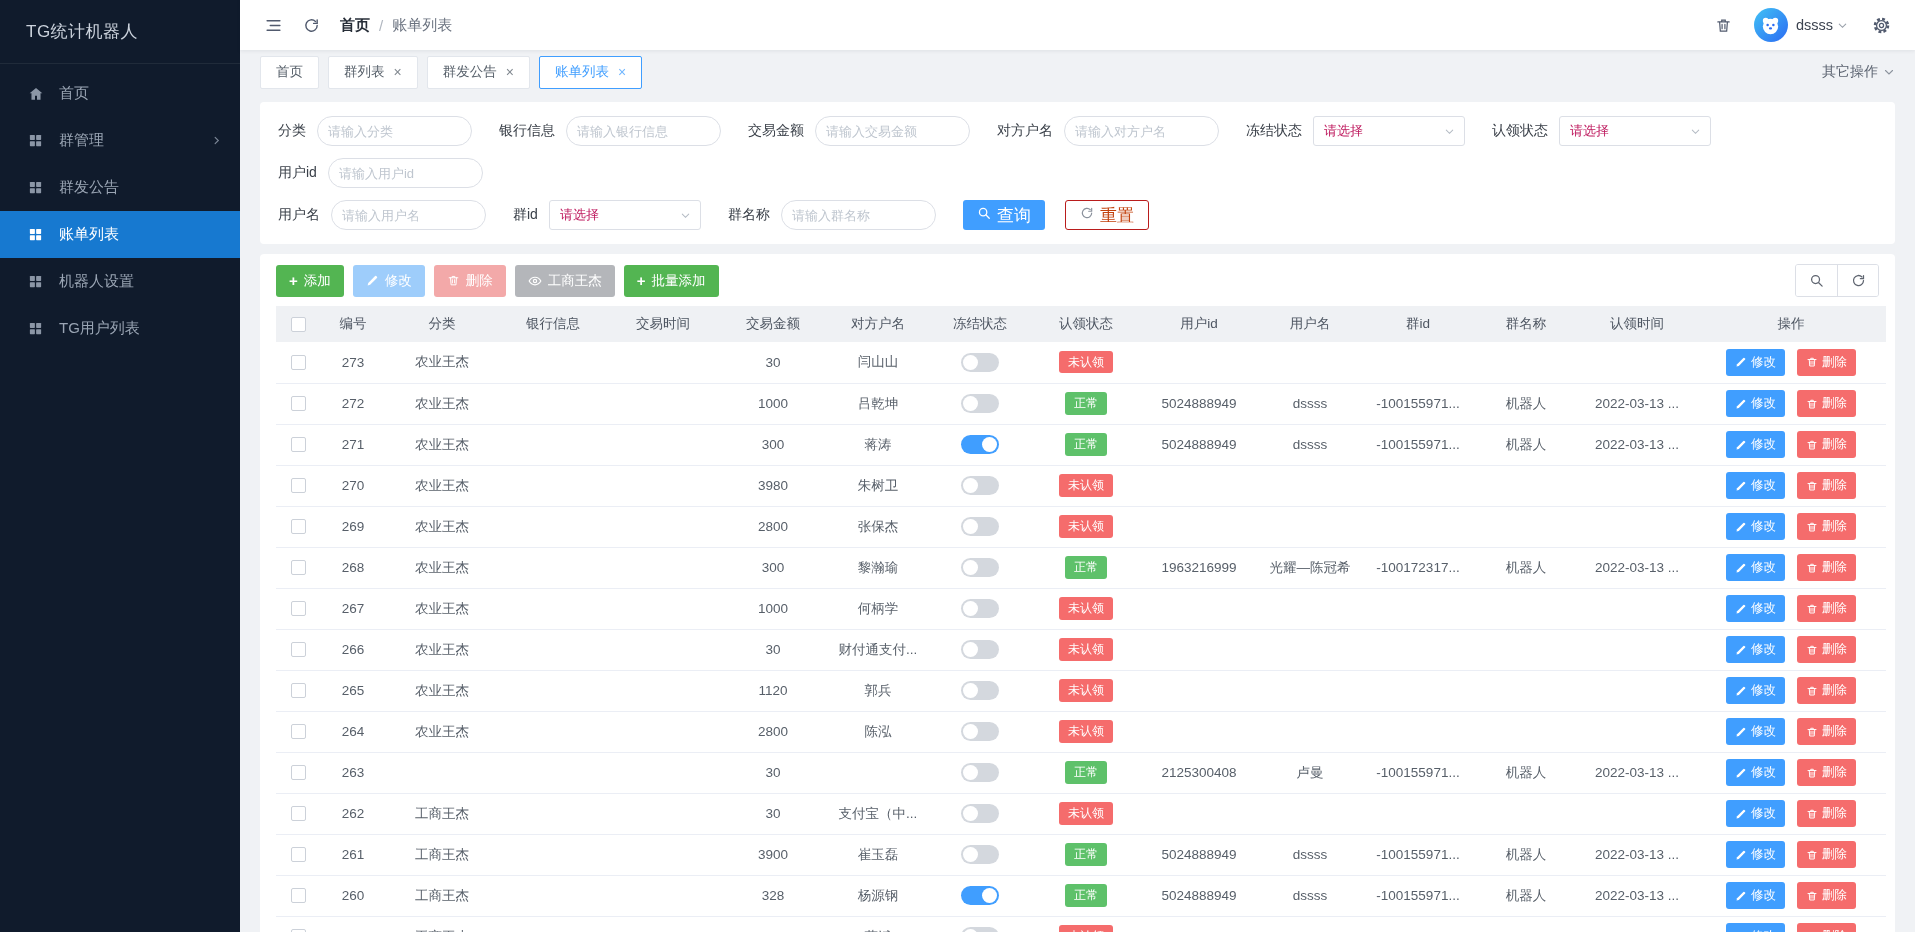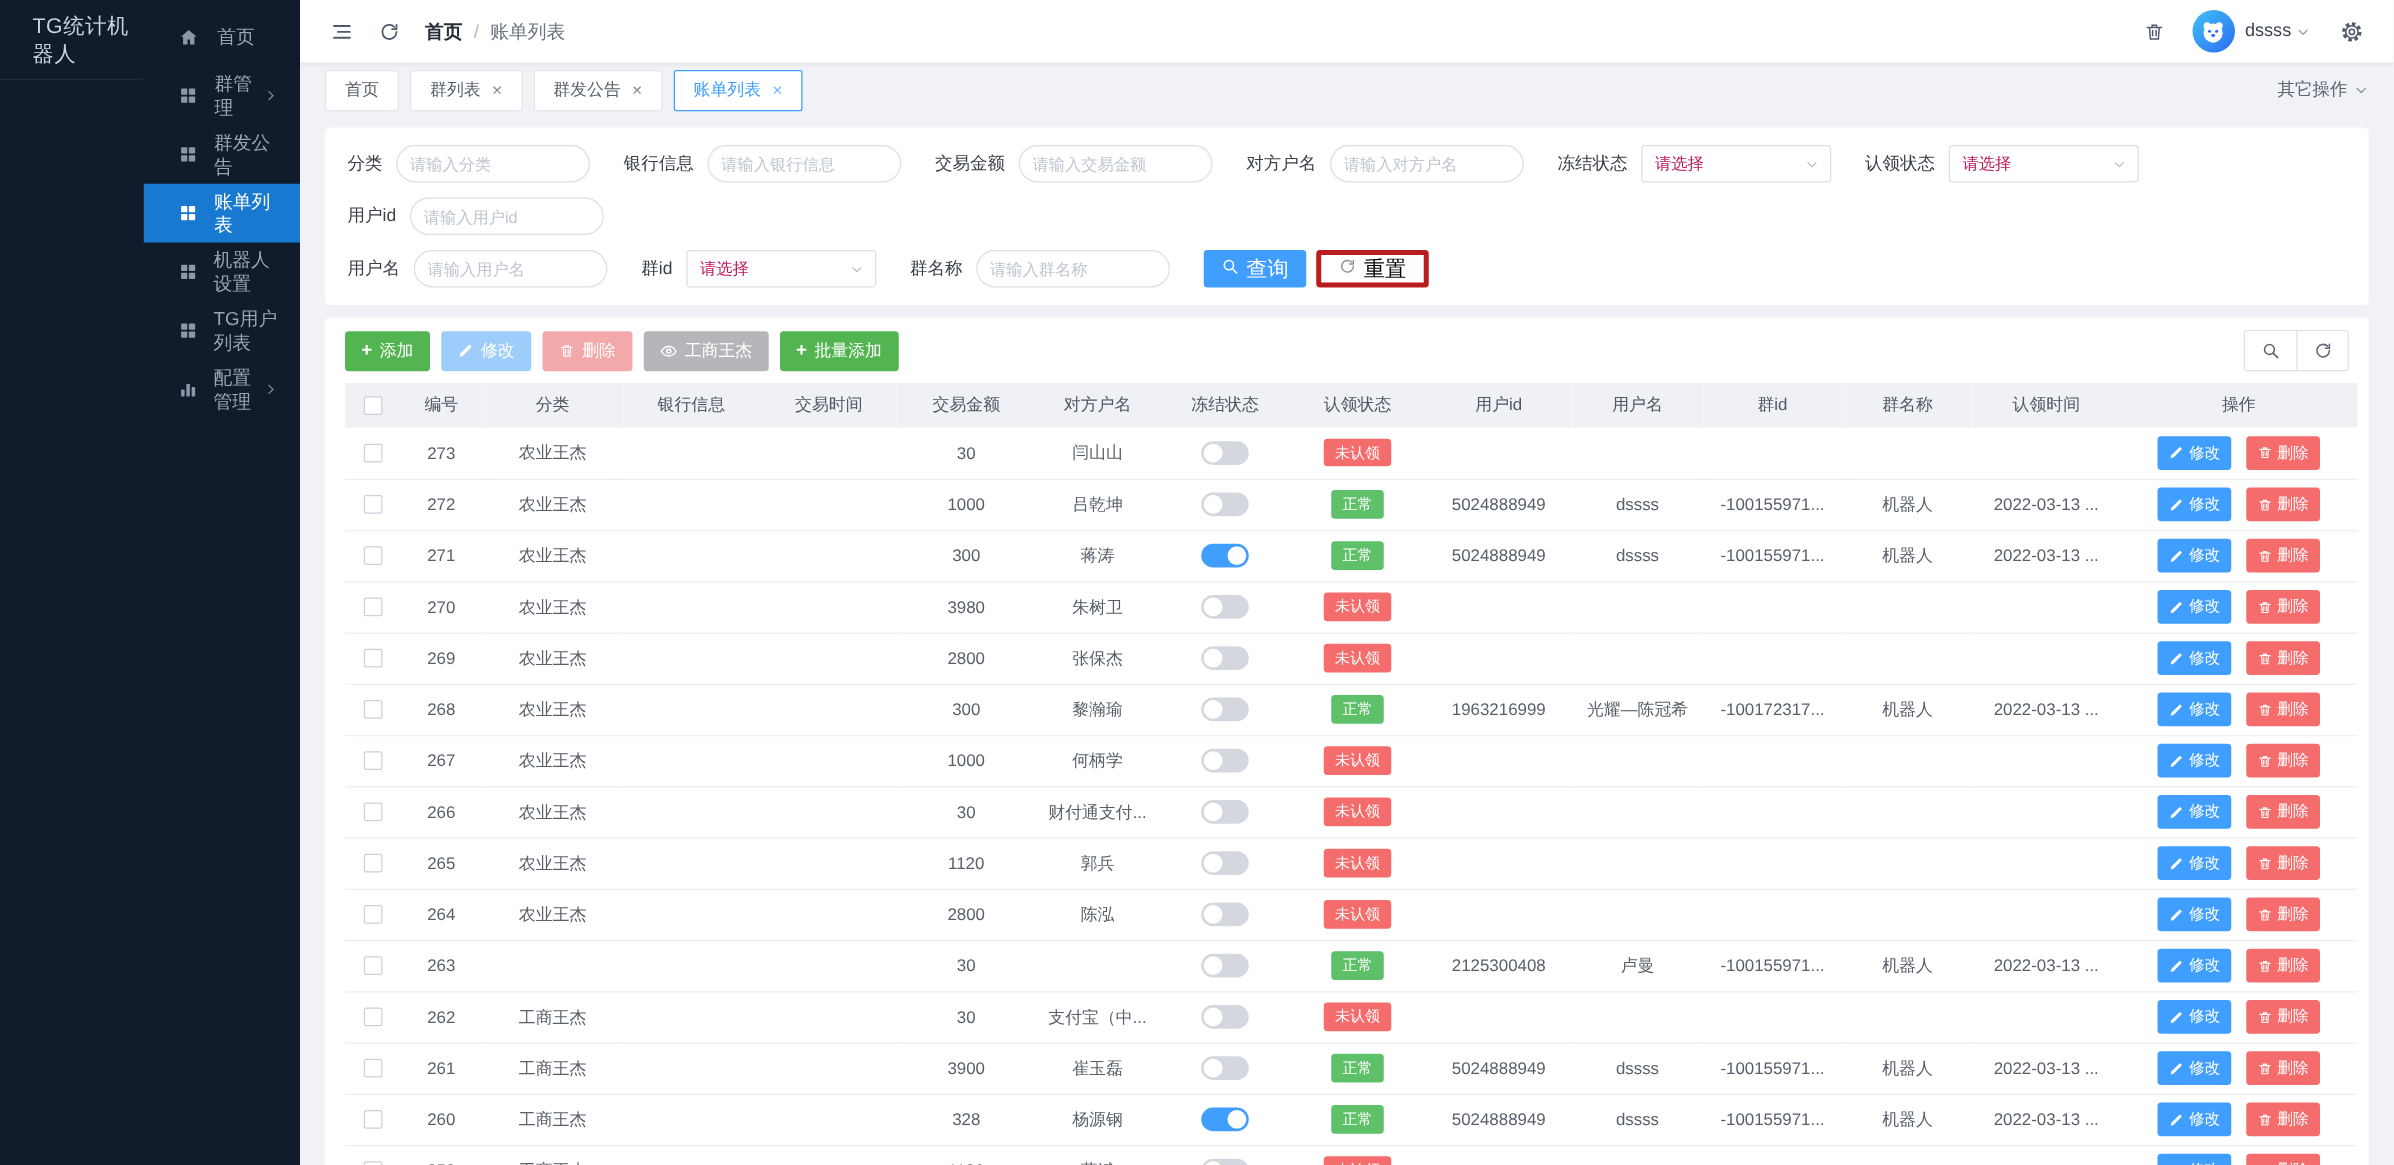--- a/index.html
+++ b/index.html
@@ -4,21 +4,21 @@
 <style>
   * { box-sizing: border-box; margin: 0; padding: 0; }
   html,body { width:1915px; height:932px; overflow:hidden; }
   body {
     font-family: "Liberation Sans","DejaVu Sans",sans-serif;
     background:#f0f2f5; color:#515a63; font-size:14px;
   }
   .app { display:flex; width:100%; height:100%; }
 
   
-  .sidebar { width:240px; flex-shrink:0; background:var(--sidebar-bg,#101b2c); display:flex; }
+  .sidebar { width:240px; flex-shrink:0; background:var(--sidebar-bg,#101b2c); display:flex; flex-direction:column; }
   .side-title { height:64px; display:flex; align-items:center; padding-left:26px;
     color:#ccd3dd; font-size:17px; letter-spacing:.5px;
     border-bottom:1px solid rgba(255,255,255,.07); }
   .side-menu { padding-top:6px; }
   .side-item { height:47px; display:flex; align-items:center; padding:0 18px 0 28px;
     font-size:15px; color:#9aa5b4; cursor:pointer; }
   .side-item .s-icon { width:18px; margin-right:13px; display:flex; align-items:center; color:#8b96a6; }
   .side-item.active { background:var(--sidebar-active,#1779d0); color:#fff; }
   .side-item.active .s-icon { color:#fff; }
   .s-arrow { margin-left:auto; display:flex; color:#7d8898; }
@@ -61,21 +61,21 @@
     padding:0 10px; font-size:13px; color:#0f172a; outline:none; background:#fff; }
   .f-input::placeholder { color:#bfc6cf; }
   .f-select { width:152px; height:30px; border:1px solid #dcdfe6; border-radius:3px; background:#fff;
     display:inline-flex; align-items:center; justify-content:space-between; padding:0 9px 0 10px;
     font-size:13px; color:#be185d; cursor:pointer; }
   .f-select .chev { display:flex; color:#b4bbc4; }
   .btn { height:30px; border-radius:3px; border:none; display:inline-flex; align-items:center;
     gap:6px; padding:0 14px; font-size:17px; cursor:pointer;
     font-family:"Liberation Sans","DejaVu Sans",sans-serif; }
   .btn-primary { background:var(--primary,#409eff); color:#fff; }
-  .btn-plain { background:#fff; border:4px solid #b91c1c; color:#000000; margin-left:8px; }
+  .btn-plain { background:#fff; border:1px solid #b91c1c; color:#c2410c; margin-left:20px; }
   .btn-plain .ic { color:#8a919c; }
   .filter-actions { display:inline-flex; align-items:center; margin-bottom:12px; }
 
   
   .table-card { margin-top:10px; padding:10px 16px 0; height:700px; }
   .toolbar { display:flex; align-items:center; }
   .tb-btn { height:32px; padding:0 13px; border:none; border-radius:3px; color:#fff; font-size:13.5px;
     display:inline-flex; align-items:center; gap:6px; margin-right:9px; cursor:pointer;
     font-family:"Liberation Sans","DejaVu Sans",sans-serif; }
   .tb-btn .plus { font-size:15px; font-weight:bold; line-height:1; }
@@ -184,35 +184,20 @@
        <span class="s-icon">
             <svg viewBox="0 0 24 24" width="15" height="15" fill="currentColor">
               <rect x="3" y="3" width="8" height="8" rx="1"></rect>
               <rect x="13" y="3" width="8" height="8" rx="1"></rect>
               <rect x="3" y="13" width="8" height="8" rx="1"></rect>
               <rect x="13" y="13" width="8" height="8" rx="1"></rect>
             </svg>
           </span>
        <span class="s-label">TG用户列表</span>
 
-     </div>
-        <div class="side-item">
-       <span class="s-icon">
-            <svg viewBox="0 0 24 24" width="15" height="15" fill="currentColor">
-              <rect x="3" y="12" width="4.5" height="9" rx="0.8"></rect>
-              <rect x="9.75" y="5" width="4.5" height="16" rx="0.8"></rect>
-              <rect x="16.5" y="9" width="4.5" height="12" rx="0.8"></rect>
-            </svg>
-          </span>
-       <span class="s-label">配置管理</span>
-       <span class="s-arrow">
-            <svg viewBox="0 0 24 24" width="11" height="11" fill="none" stroke="currentColor" stroke-width="2.4" stroke-linecap="round">
-              <path d="M9 5l7 7-7 7"></path>
-            </svg>
-          </span>
      </div>
       </nav>
   </aside>
 
   <div class="main">
 
     <header class="topbar">
       <span class="tb-ic">
         <svg viewBox="0 0 24 24" width="19" height="19" fill="currentColor">
             <rect x="3" y="5" width="18" height="2" rx="1"></rect>

